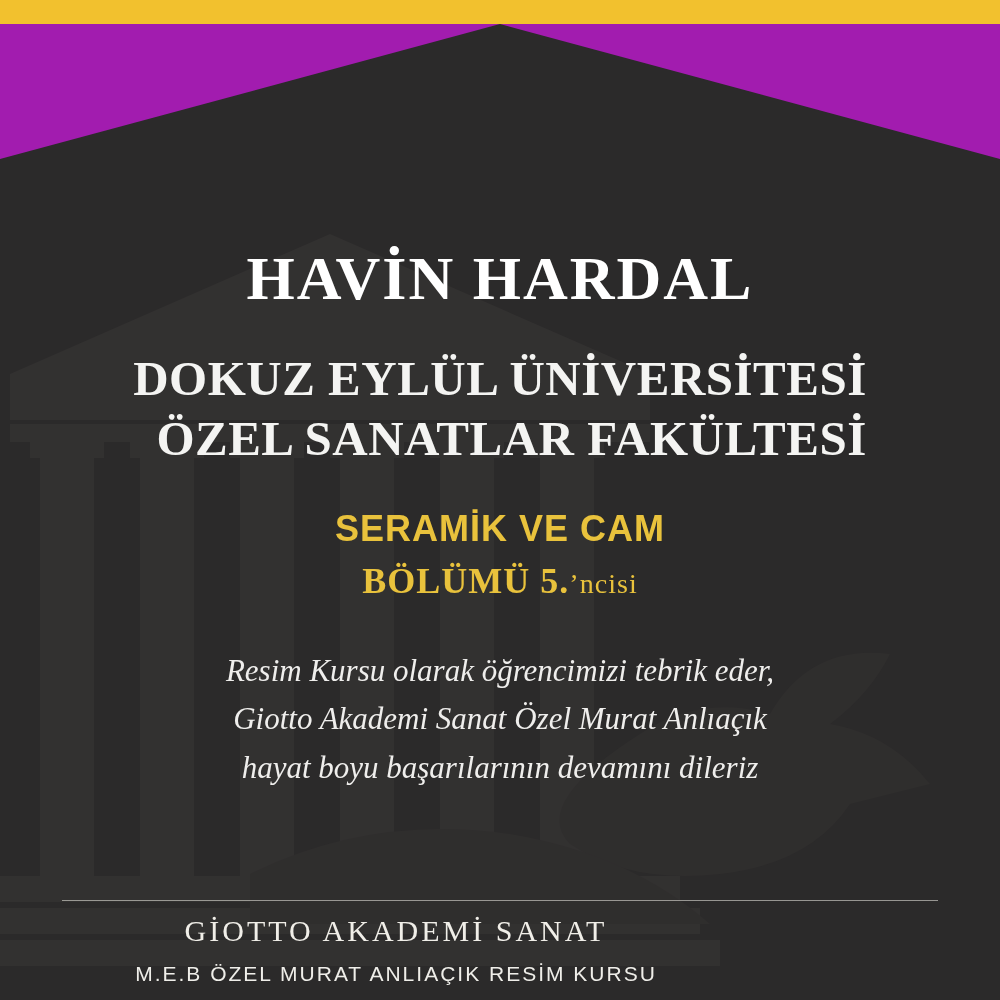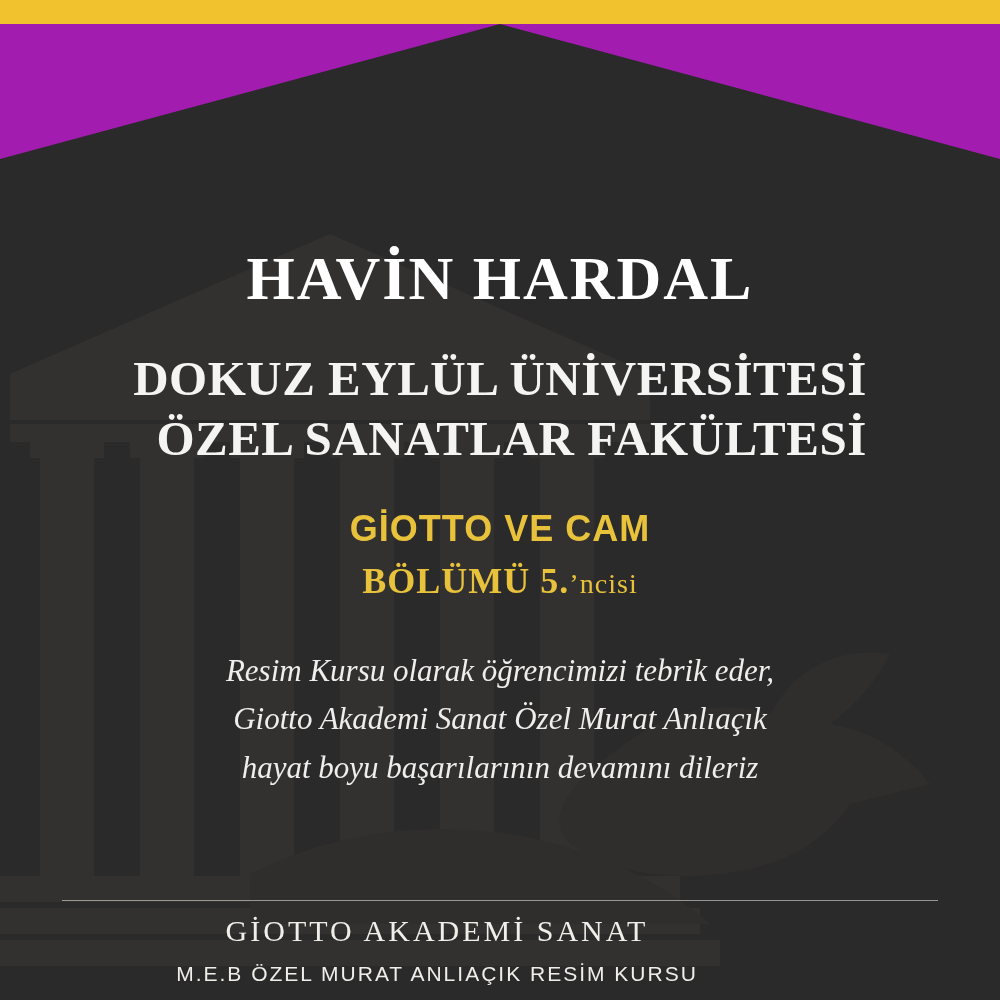--- a/index.html
+++ b/index.html
@@ -123,21 +123,20 @@
     height: 1px;
     background: rgba(240, 238, 232, 0.55);
   }
 
   .footer {
     position: absolute;
     left: 0;
     top: 890px;
     width: 792px;
     text-align: center;
-    padding-left: 41px;
   }
   .footer-brand {
     font-family: "Liberation Serif", serif;
     font-size: 30px;
     letter-spacing: 3px;
     color: #f0eee8;
   }
   .footer-sub {
     margin-top: 14px;
     font-family: Liberation Sans, sans-serif;
@@ -189,21 +188,21 @@
   <div class="content">
 
     <div class="student-name">HAVİN HARDAL</div>
 
     <div class="university">
       <span class="line1">DOKUZ EYLÜL ÜNİVERSİTESİ</span>
       <span class="line2">ÖZEL SANATLAR FAKÜLTESİ</span>
     </div>
 
     <div class="department">
-      <div>GİOTTO VE CAM</div>
+      <div>SERAMİK VE CAM</div>
       <div class="rank"><span>BÖLÜMÜ 5.</span><small>’ncisi</small></div>
     </div>
 
     <div class="message">
       <span>Resim Kursu olarak öğrencimizi tebrik eder,</span>
       <span>Giotto Akademi Sanat Özel Murat Anlıaçık</span>
       <span>hayat boyu başarılarının devamını dileriz</span>
     </div>
 
   </div>

